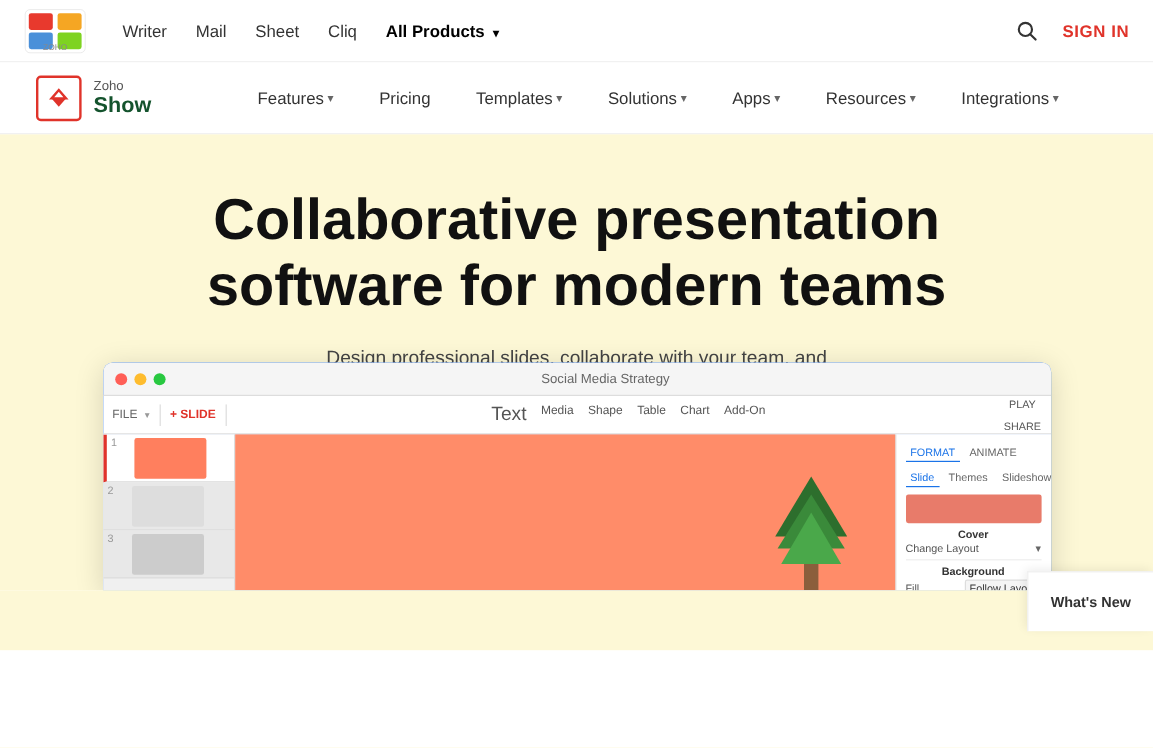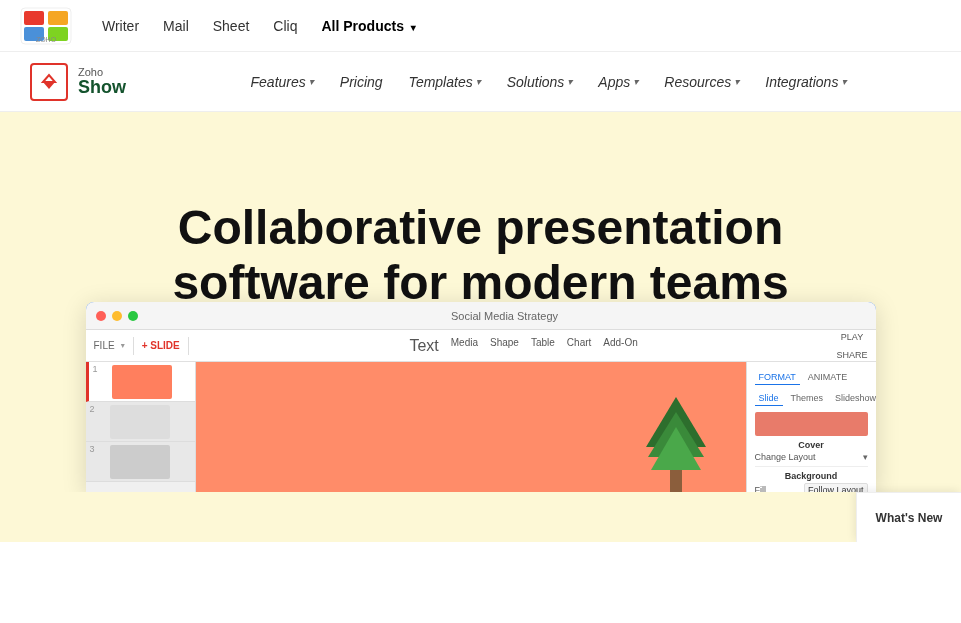--- a/index.html
+++ b/index.html
@@ -105,45 +105,44 @@
       font-weight: 500;
     }
     .brand-show {
       font-size: 18px;
       font-weight: 700;
       color: #14532d;
     }
     .product-nav-items {
       display: flex;
       align-items: flex-end;
-      gap: 6px;
+      gap: 18px;
       flex: 1;
       justify-content: center;
-      font-style: italic;
     }
     .nav-item {
       font-size: 14px;
       color: #333;
       cursor: pointer;
       padding: 6px 10px;
       display: flex;
       align-items: center;
       gap: 3px;
       white-space: nowrap;
     }
     .nav-chevron {
       font-size: 10px;
       color: #666;
     }
 
     
     .hero {
       background: #fdf8d6;
       text-align: center;
-      padding: 88px 20px 0 20px;
+      padding: 44px 20px 0 20px;
       min-height: 380px;
       position: relative;
       overflow: hidden;
     }
     .hero-title {
       font-size: 48px;
       font-weight: 900;
       color: #111;
       line-height: 1.15;
       max-width: 640px;
@@ -298,21 +297,21 @@
       background: #f5f5f5;
       border: 1px solid #ddd;
       border-radius: 2px;
       padding: 1px 3px;
       color: #333;
     }
 
     .whats-new-badge {
       position: absolute;
       right: 0;
-      bottom: 0;
+      bottom: 16px;
       width: 105px;
       height: 50px;
       background: #fff;
       border-left: 1px solid #eee;
       border-top: 1px solid #eee;
       display: flex;
       align-items: center;
       justify-content: center;
       font-size: 12px;
       font-weight: 600;
@@ -340,20 +339,29 @@
     <a class="top-nav-item">Writer</a>
     <a class="top-nav-item">Mail</a>
     <a class="top-nav-item">Sheet</a>
     <a class="top-nav-item">Cliq</a>
     <a class="top-nav-item active">
       <span>All Products</span>
       <span style="font-size:10px; margin-left:3px;">▾</span>
     </a>
   </nav>
 
+  <div class="top-bar-right">
+    <button class="search-icon-btn">
+      <svg width="18" height="18" viewBox="0 0 18 18" fill="none">
+        <circle cx="7.5" cy="7.5" r="5.5" stroke="#333" stroke-width="1.8"></circle>
+        <line x1="11.5" y1="11.5" x2="16" y2="16" stroke="#333" stroke-width="1.8" stroke-linecap="round"></line>
+      </svg>
+    </button>
+    <button class="sign-in-btn">SIGN IN</button>
+  </div>
 </div>
 
 <div class="product-nav">
   <div class="brand-logo">
     <div class="brand-icon">
       <svg width="20" height="20" viewBox="0 0 20 20">
         <polygon points="4,10 10,3 16,10" fill="none" stroke="#e0332a" stroke-width="2"></polygon>
         <polygon points="4,10 10,17 16,10" fill="#e0332a"></polygon>
       </svg>
     </div>

